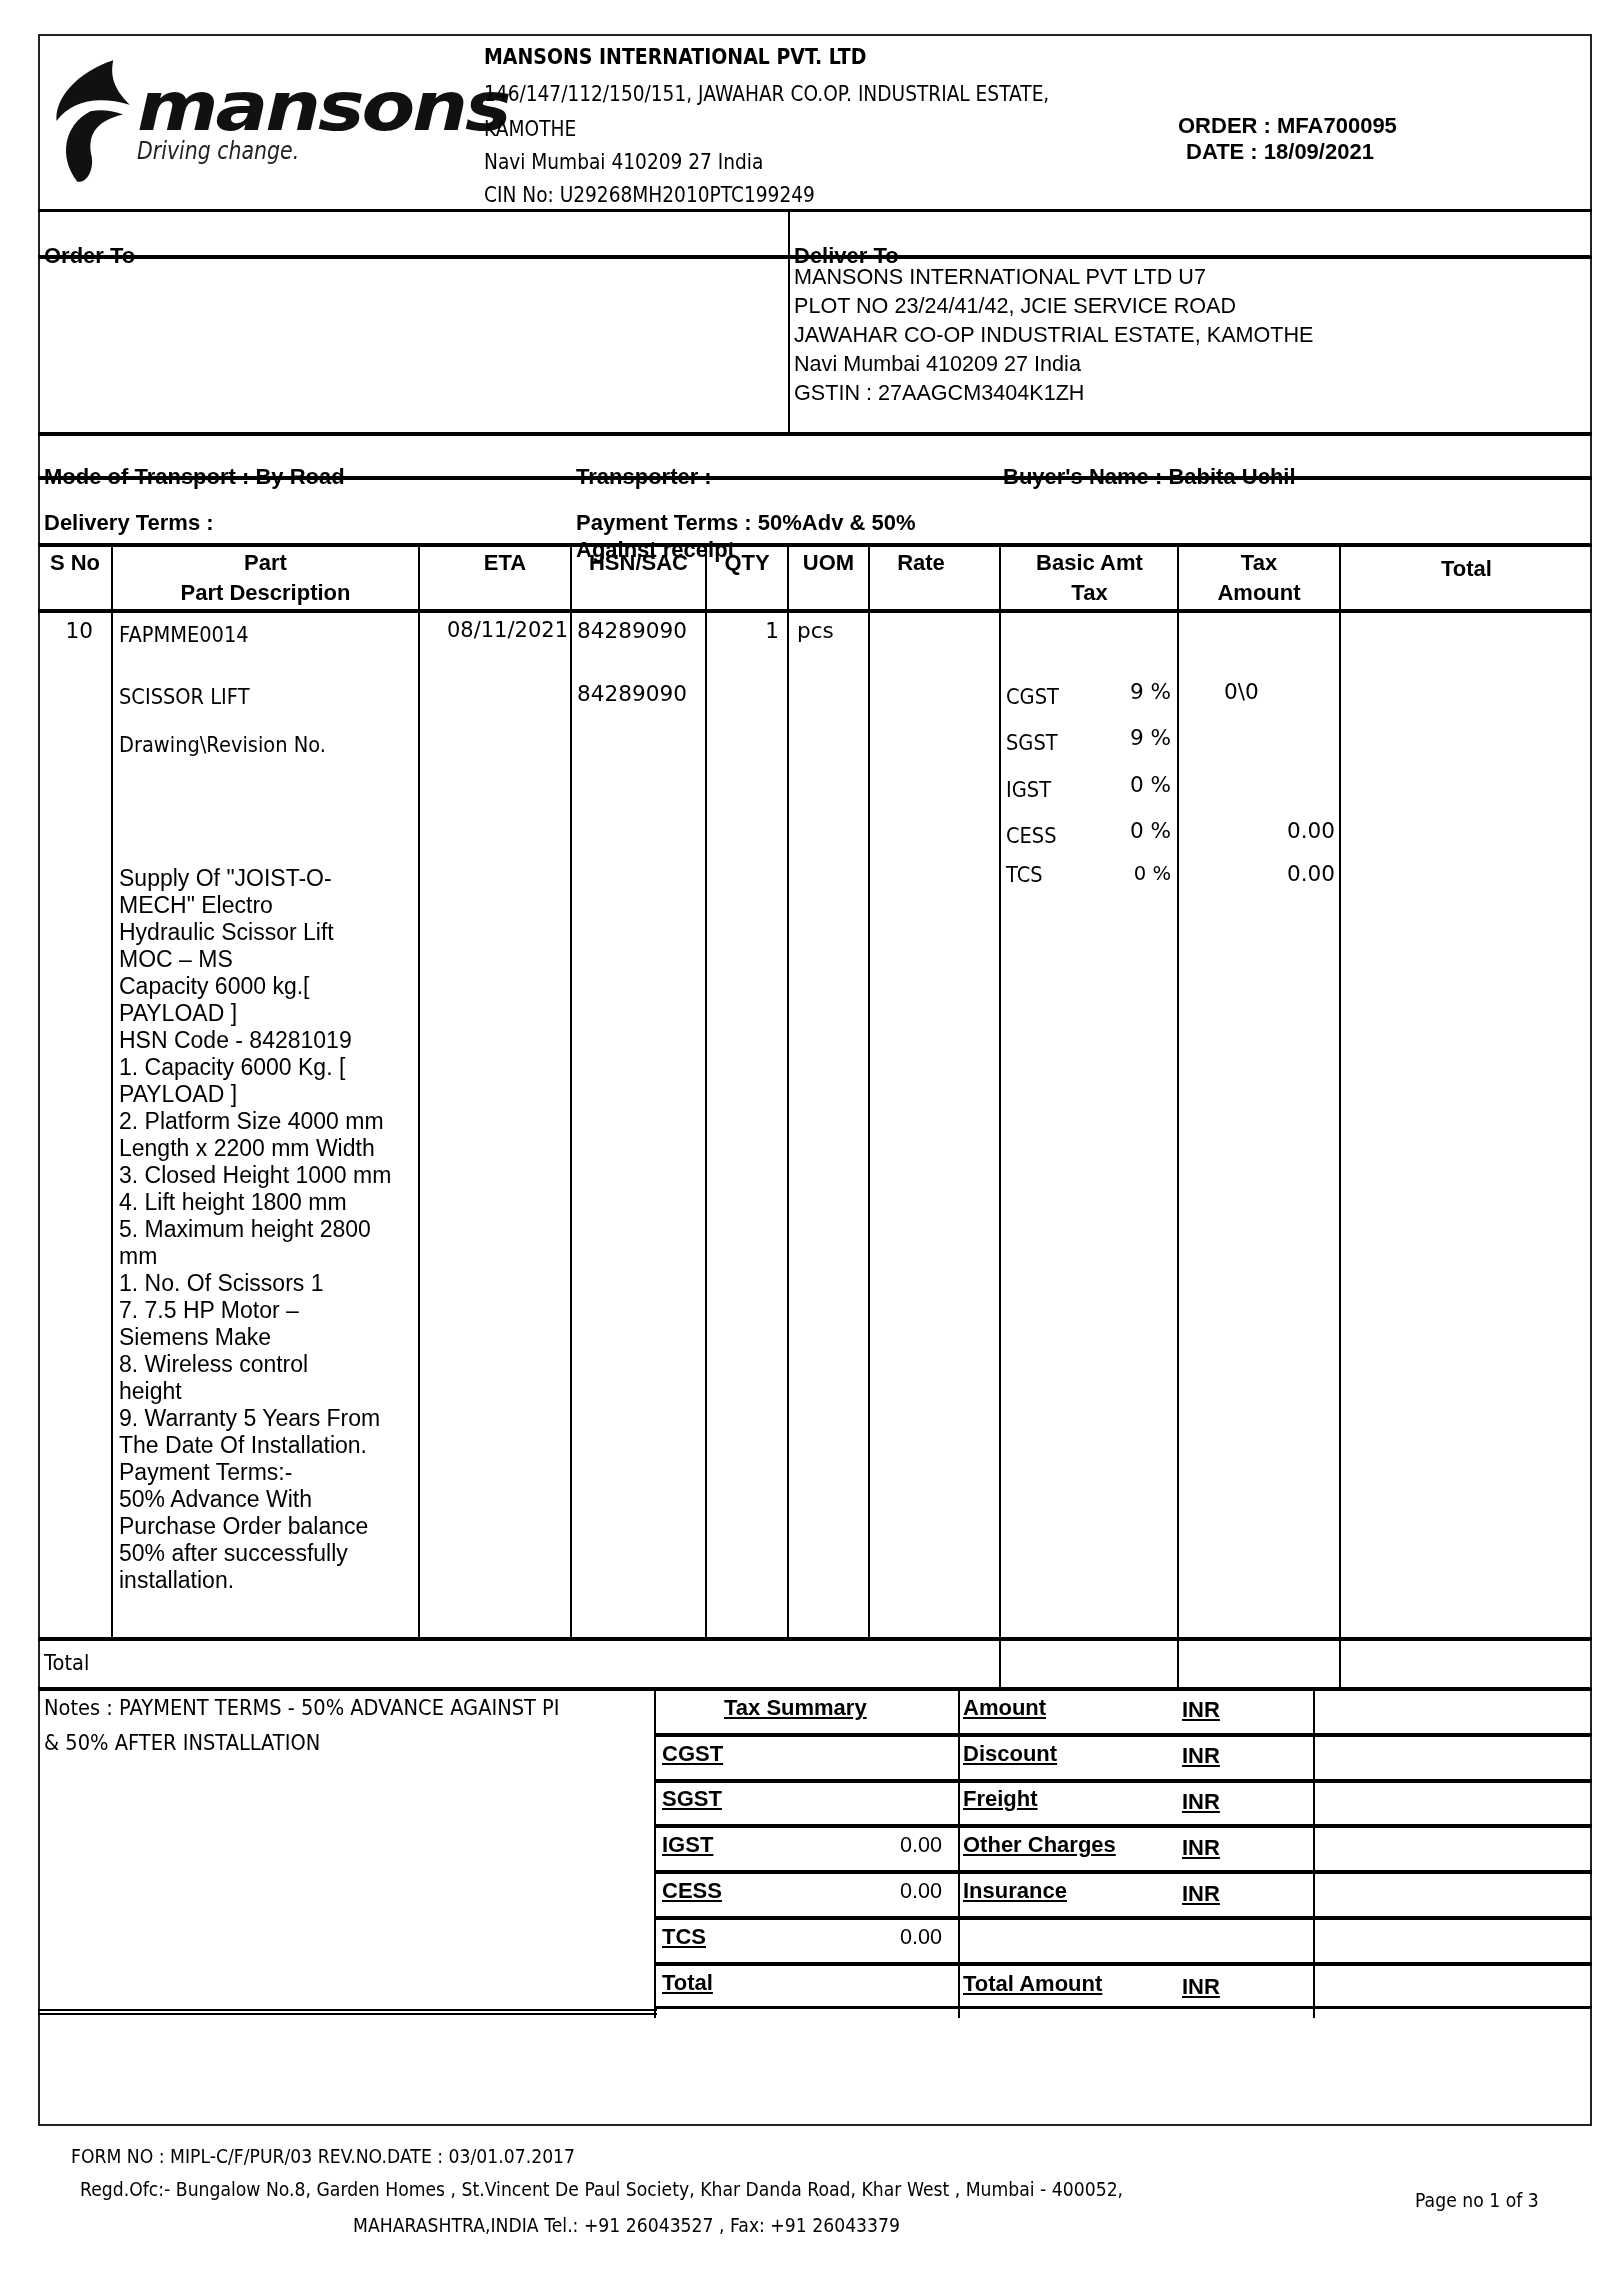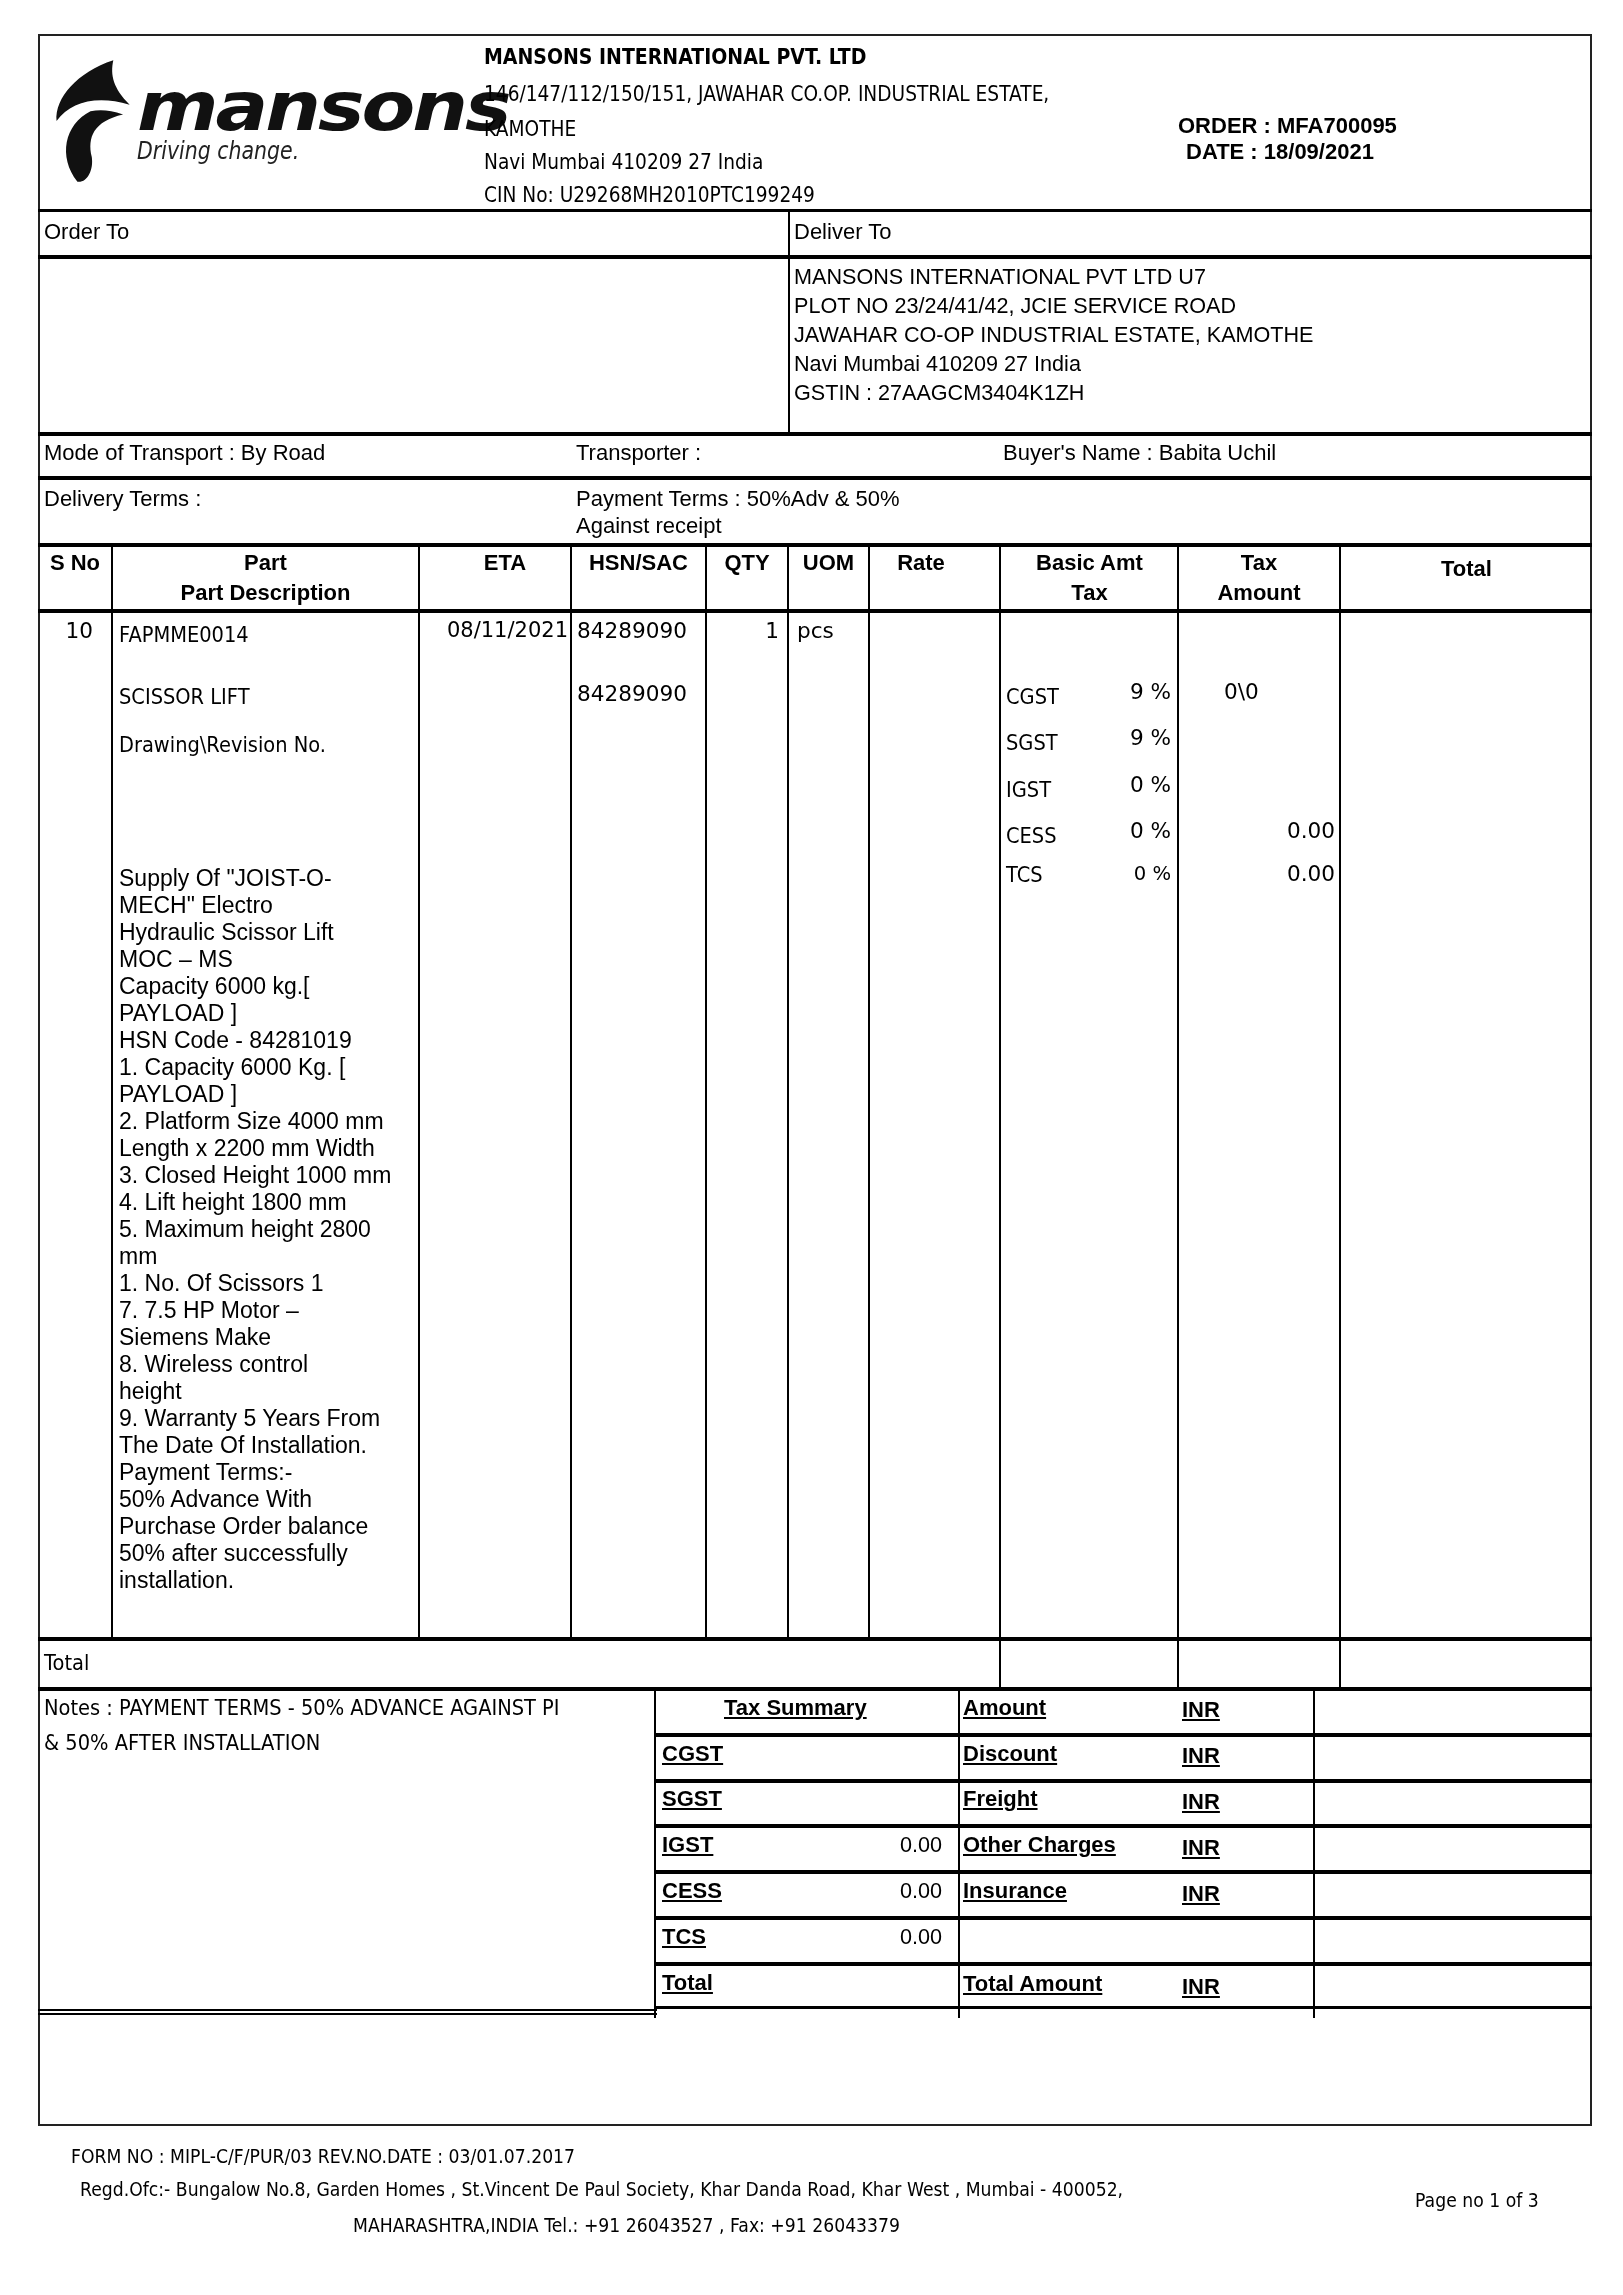--- a/index.html
+++ b/index.html
@@ -15,21 +15,21 @@
   
   #logo { position: absolute; left: 51px; top: 59px; width: 406px; height: 124px; }
   .logo-word { position: absolute; left: 86px; top: 7.9px; font-family: "DejaVu Sans", sans-serif; font-weight: bold; font-style: italic; font-size: 68px; letter-spacing: -2.6px; transform: scaleX(1.15); transform-origin: left; color: #111; }
   .logo-tag { position: absolute; left: 86px; top: 77px; font-family: "DejaVu Sans", sans-serif; font-style: italic; font-size: 25px; color: #222; transform: scaleX(0.82); transform-origin: left; }
 
   .co-name { left: 484px; top: 44px; font-size: 22px; font-weight: bold; font-family: "DejaVu Sans", sans-serif; transform: scaleX(0.86); transform-origin: left; }
   .co-line { left: 484px; font-size: 21.6px; font-family: "DejaVu Sans", sans-serif; transform: scaleX(0.86); transform-origin: left; white-space: nowrap; }
   .order-no { left: 1178px; top: 89px; font-size: 22px; font-weight: bold; margin-top: 24px; }
   .order-date { left: 1186px; top: 139px; font-size: 22px; font-weight: bold; }
 
-  .lbl { font-size: 22px; font-weight: normal; white-space: nowrap; }
+  .lbl { font-size: 22px; font-weight: bold; white-space: nowrap; margin-top: 24px; }
   .txt { font-size: 21.6px; white-space: nowrap; }
   .th { position: absolute; font-size: 22px; font-weight: bold; text-align: center; line-height: 30px; }
   .desc { font-size: 23px; line-height: 27px; }
   .cal { font-family: "DejaVu Sans", sans-serif; font-size: 21.6px; transform: scaleX(0.9); transform-origin: left; white-space: nowrap; }
   .num { font-family: "DejaVu Sans", sans-serif; font-size: 21.6px; white-space: nowrap; }
   .sum-lbl { position: absolute; font-size: 22px; font-weight: bold; white-space: nowrap; text-decoration: underline; }
   .sum-val { position: absolute; font-size: 21.6px; white-space: nowrap; text-align: right; }
   .foot { font-family: "DejaVu Sans", sans-serif; font-size: 19.6px; transform: scaleX(0.88); transform-origin: left; white-space: nowrap; }
 </style>
 </head>

